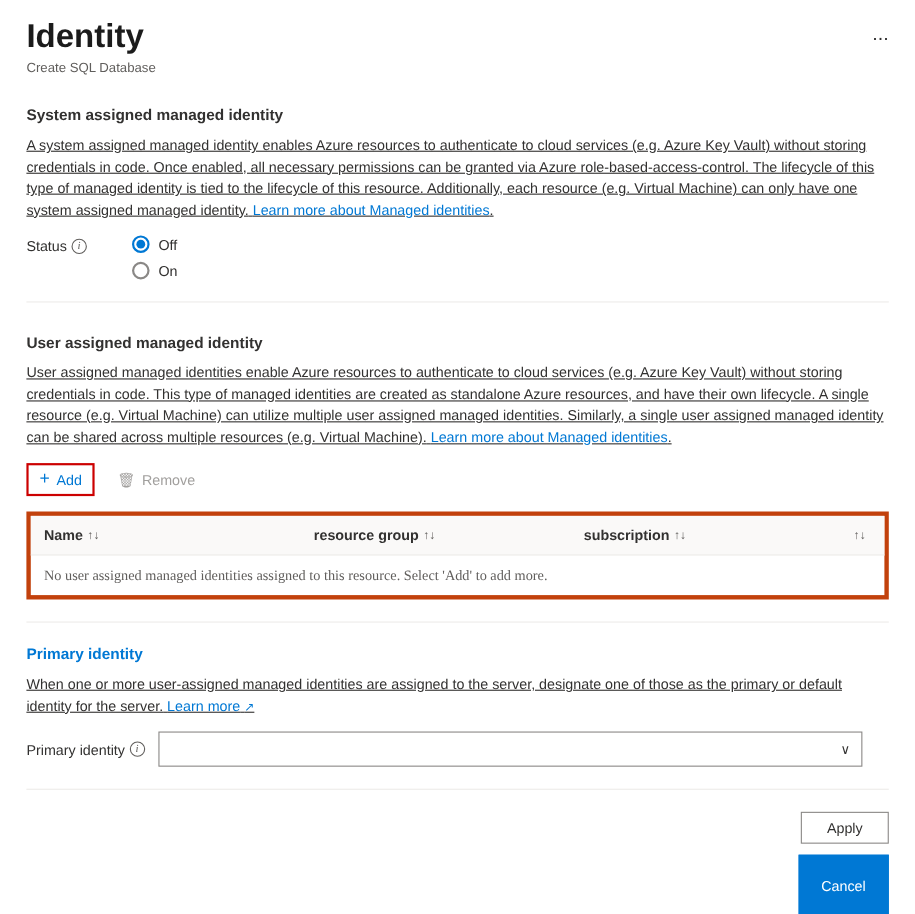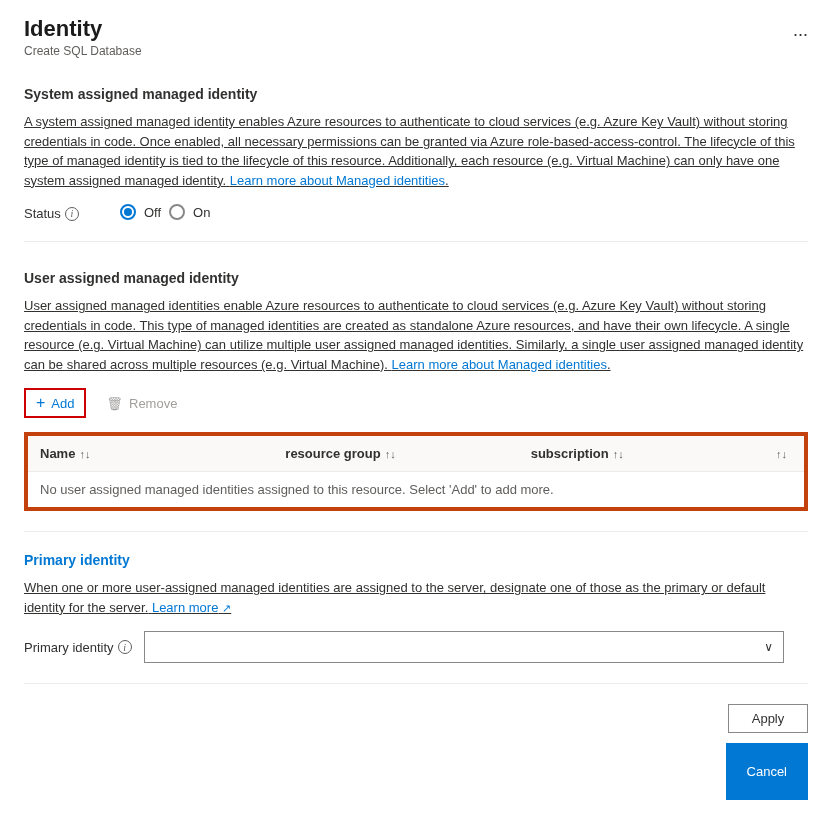--- a/index.html
+++ b/index.html
@@ -9,21 +9,21 @@
       color: #323130;
       background: #fff;
       width: 832px;
       min-height: 831px;
     }
     .page-container {
       padding: 16px 24px 24px 24px;
       max-width: 832px;
     }
     .page-title {
-      font-size: 22px;
+      font-size: 30px;
       font-weight: 600;
       color: #1b1b1b;
       line-height: 1.2;
     }
     .page-subtitle {
       font-size: 12px;
       color: #605e5c;
       margin-top: 2px;
     }
     .more-options {
@@ -82,20 +82,21 @@
       border-radius: 50%;
       border: 1px solid #605e5c;
       font-size: 10px;
       color: #605e5c;
       cursor: pointer;
       font-style: italic;
       font-family: serif;
     }
     .radio-group {
       display: flex;
+      flex-direction: column;
       gap: 8px;
       padding-left: 8px;
     }
     .radio-item {
       display: flex;
       align-items: center;
       gap: 8px;
       cursor: pointer;
     }
     .radio-input {
@@ -182,20 +183,21 @@
       gap: 4px;
     }
     .sort-icon {
       color: #605e5c;
       font-size: 11px;
     }
     .empty-row {
       padding: 10px 12px;
       color: #605e5c;
       font-size: 13px;
+      font-family: Liberation Serif, serif;
     }
     .primary-section {
       margin-top: 8px;
     }
     .primary-title {
       font-size: 14px;
       font-weight: 600;
       color: #0078d4;
       margin-bottom: 10px;
     }

